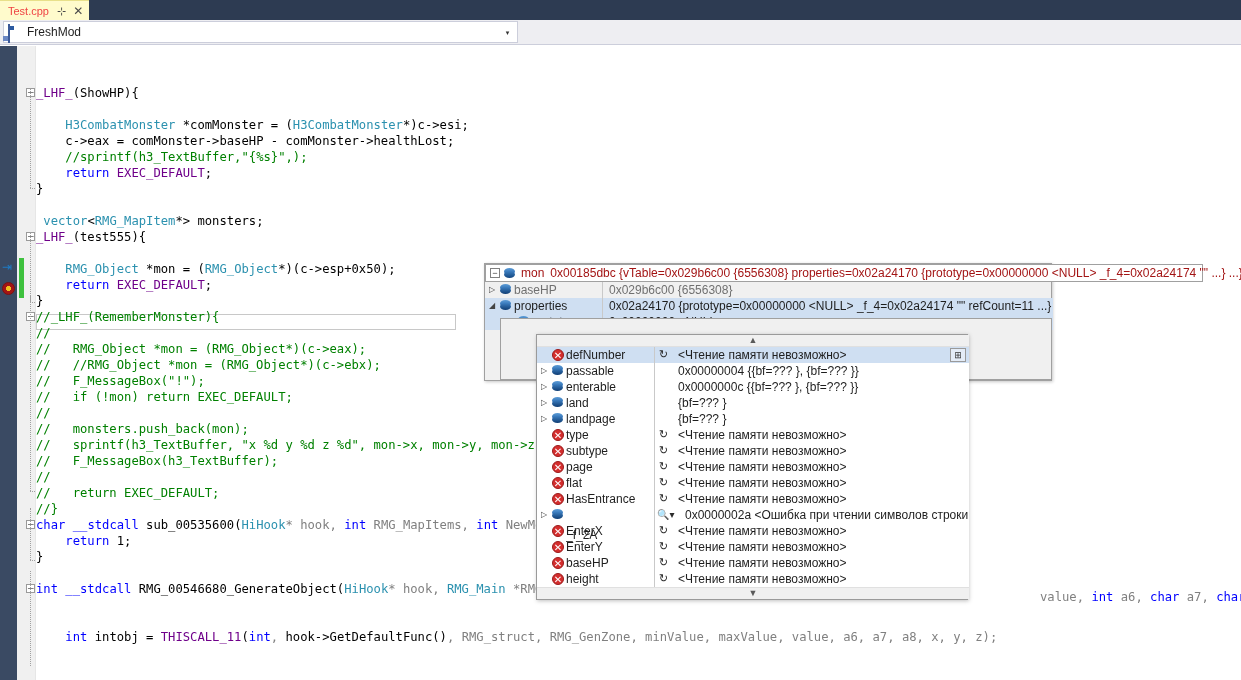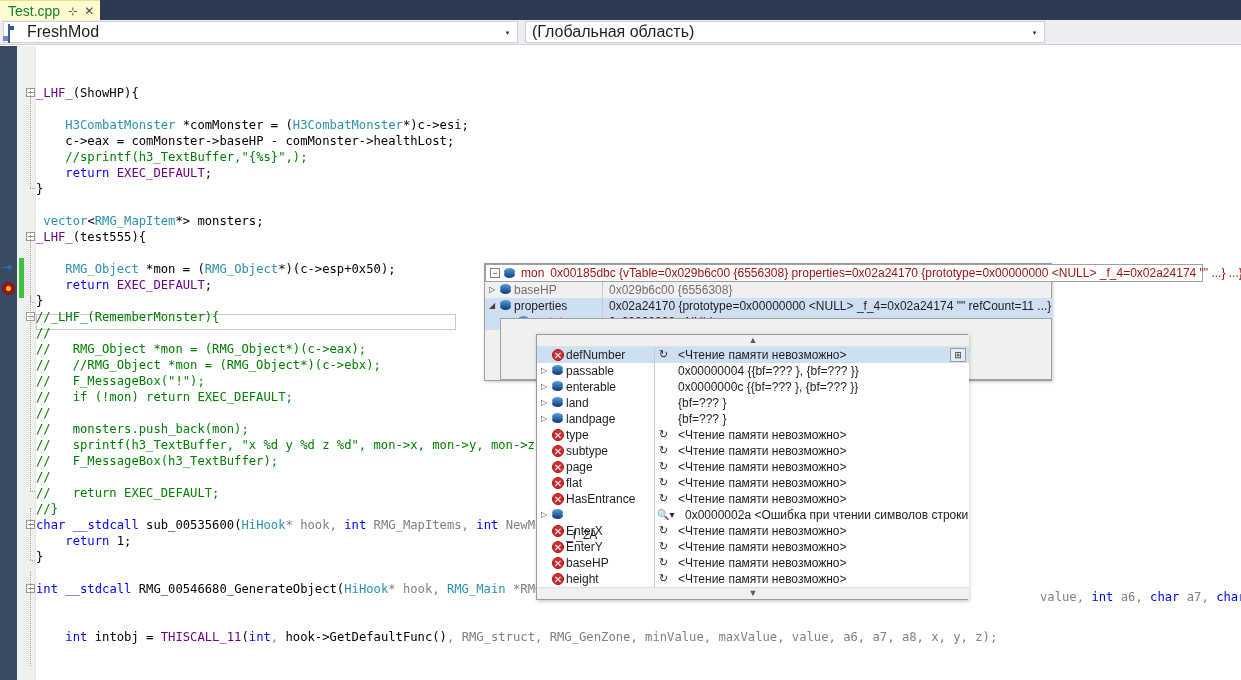--- a/index.html
+++ b/index.html
@@ -22,21 +22,21 @@
     background: #2d3b52;
   }
   .tab {
     position: absolute; left: 0; top: 0; height: 20px;
     background: #fffbcc;
     display: flex; align-items: center;
     padding: 0 6px 0 8px;
     border-top: 1px solid #e8e08a;
   }
   .tab-label {
-    font-size: 14px; color: #15803d; line-height: 20px;
+    font-size: 11px; color: #ef4444; line-height: 20px;
     white-space: nowrap;
   }
   .tab-pin {
     margin-left: 8px; font-size: 11px; color: #4a4a4a; line-height: 20px;
   }
   .tab-close {
     margin-left: 7px; font-size: 12px; color: #4a4a4a; line-height: 20px;
   }
 
   
@@ -81,21 +81,21 @@
     width: 13px; height: 13px; border-radius: 50%;
     border: 1.5px solid #8f4fa8;
     position: relative;
   }
   .icon-method::after {
     content: ""; position: absolute; left: 4px; top: 2.5px;
     width: 4px; height: 5px; background: #8f4fa8;
     border-radius: 1px;
   }
   .combo-text {
-    font-size: 16px; color: #1e1e1e; white-space: nowrap;
+    font-size: 12px; color: #1e1e1e; white-space: nowrap;
     overflow: hidden; text-overflow: ellipsis; flex: 1 1 auto;
   }
   .combo-arrow {
     flex: 0 0 auto; width: 16px; text-align: center;
     font-size: 7px; color: #333; line-height: 1;
     padding-right: 3px;
   }
 
   
   .editor {
@@ -315,24 +315,20 @@
       <span class="tab-label">Test.cpp</span>
       <span class="tab-pin">⊹</span>
       <span class="tab-close">✕</span>
     </div>
   </div>
 
   <div class="navbar">
     <div class="combo combo-project">
       <span class="combo-icon"><span class="icon-proj"></span></span>
       <span class="combo-text">FreshMod</span>
-      <span class="combo-arrow">▾</span>
-    </div>
-    <div class="combo combo-scope">
-      <span class="combo-text" style="padding-left:6px">(Глобальная область)</span>
       <span class="combo-arrow">▾</span>
     </div>
   </div>
 
   <div class="editor">
     <div class="ind-margin-left"></div>
     <div class="sel-margin"></div>
 
     <div class="bookmark" style="top:216px">⇥</div>
     <div class="bp" style="top:236px"></div>

